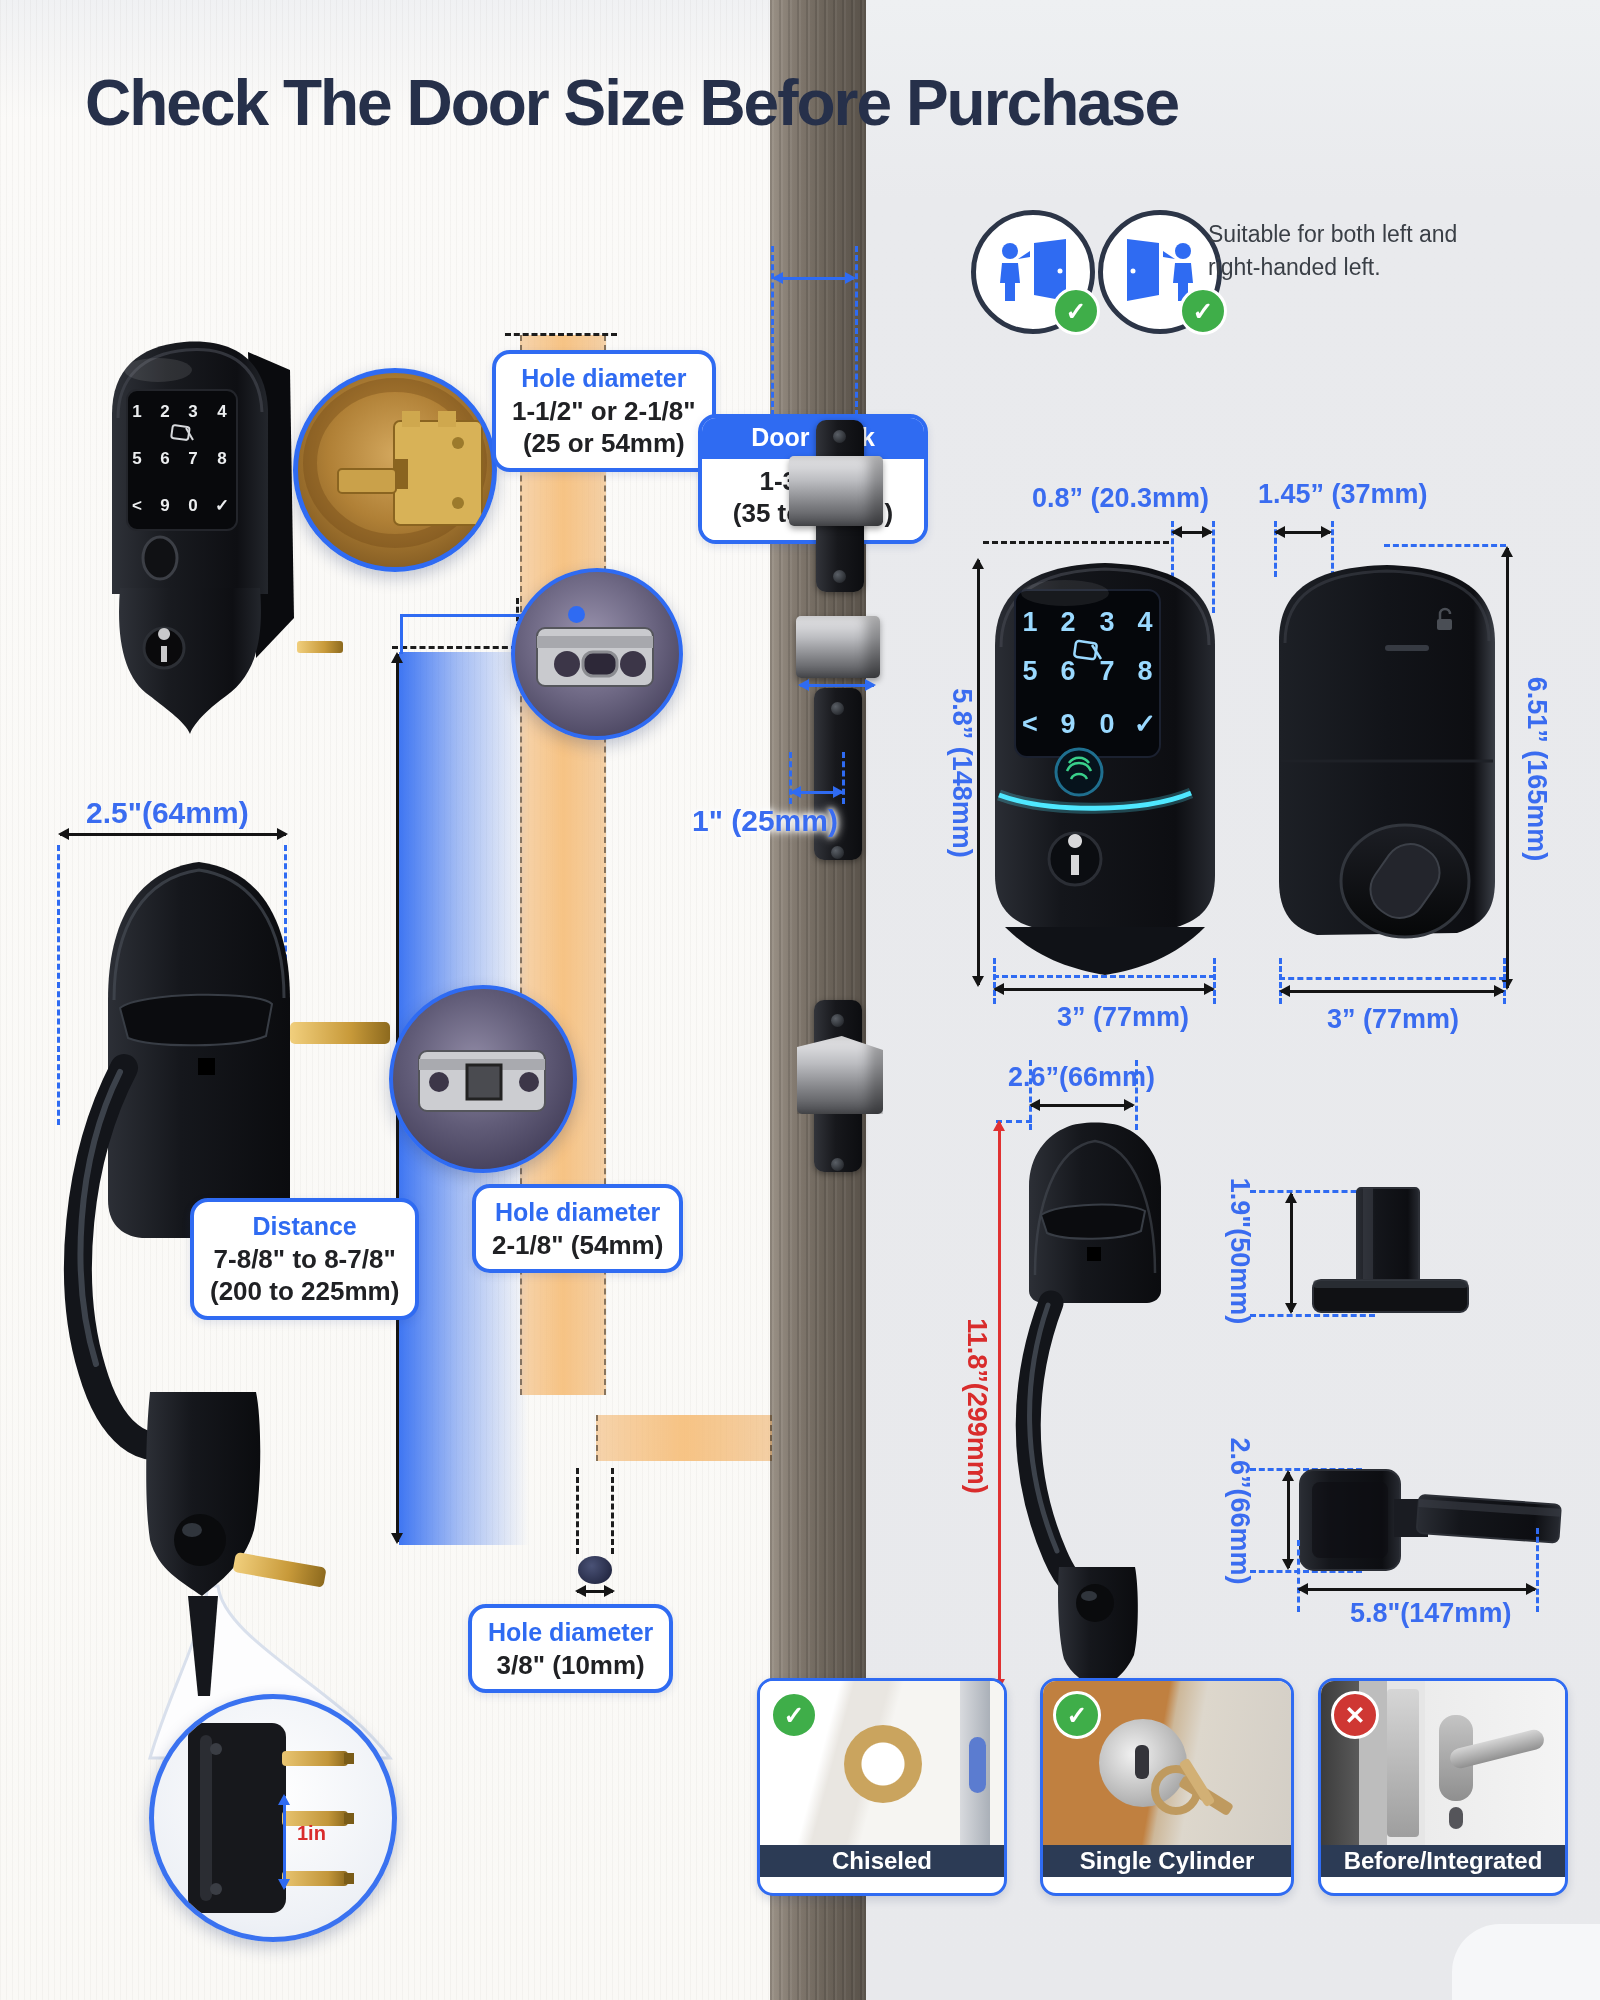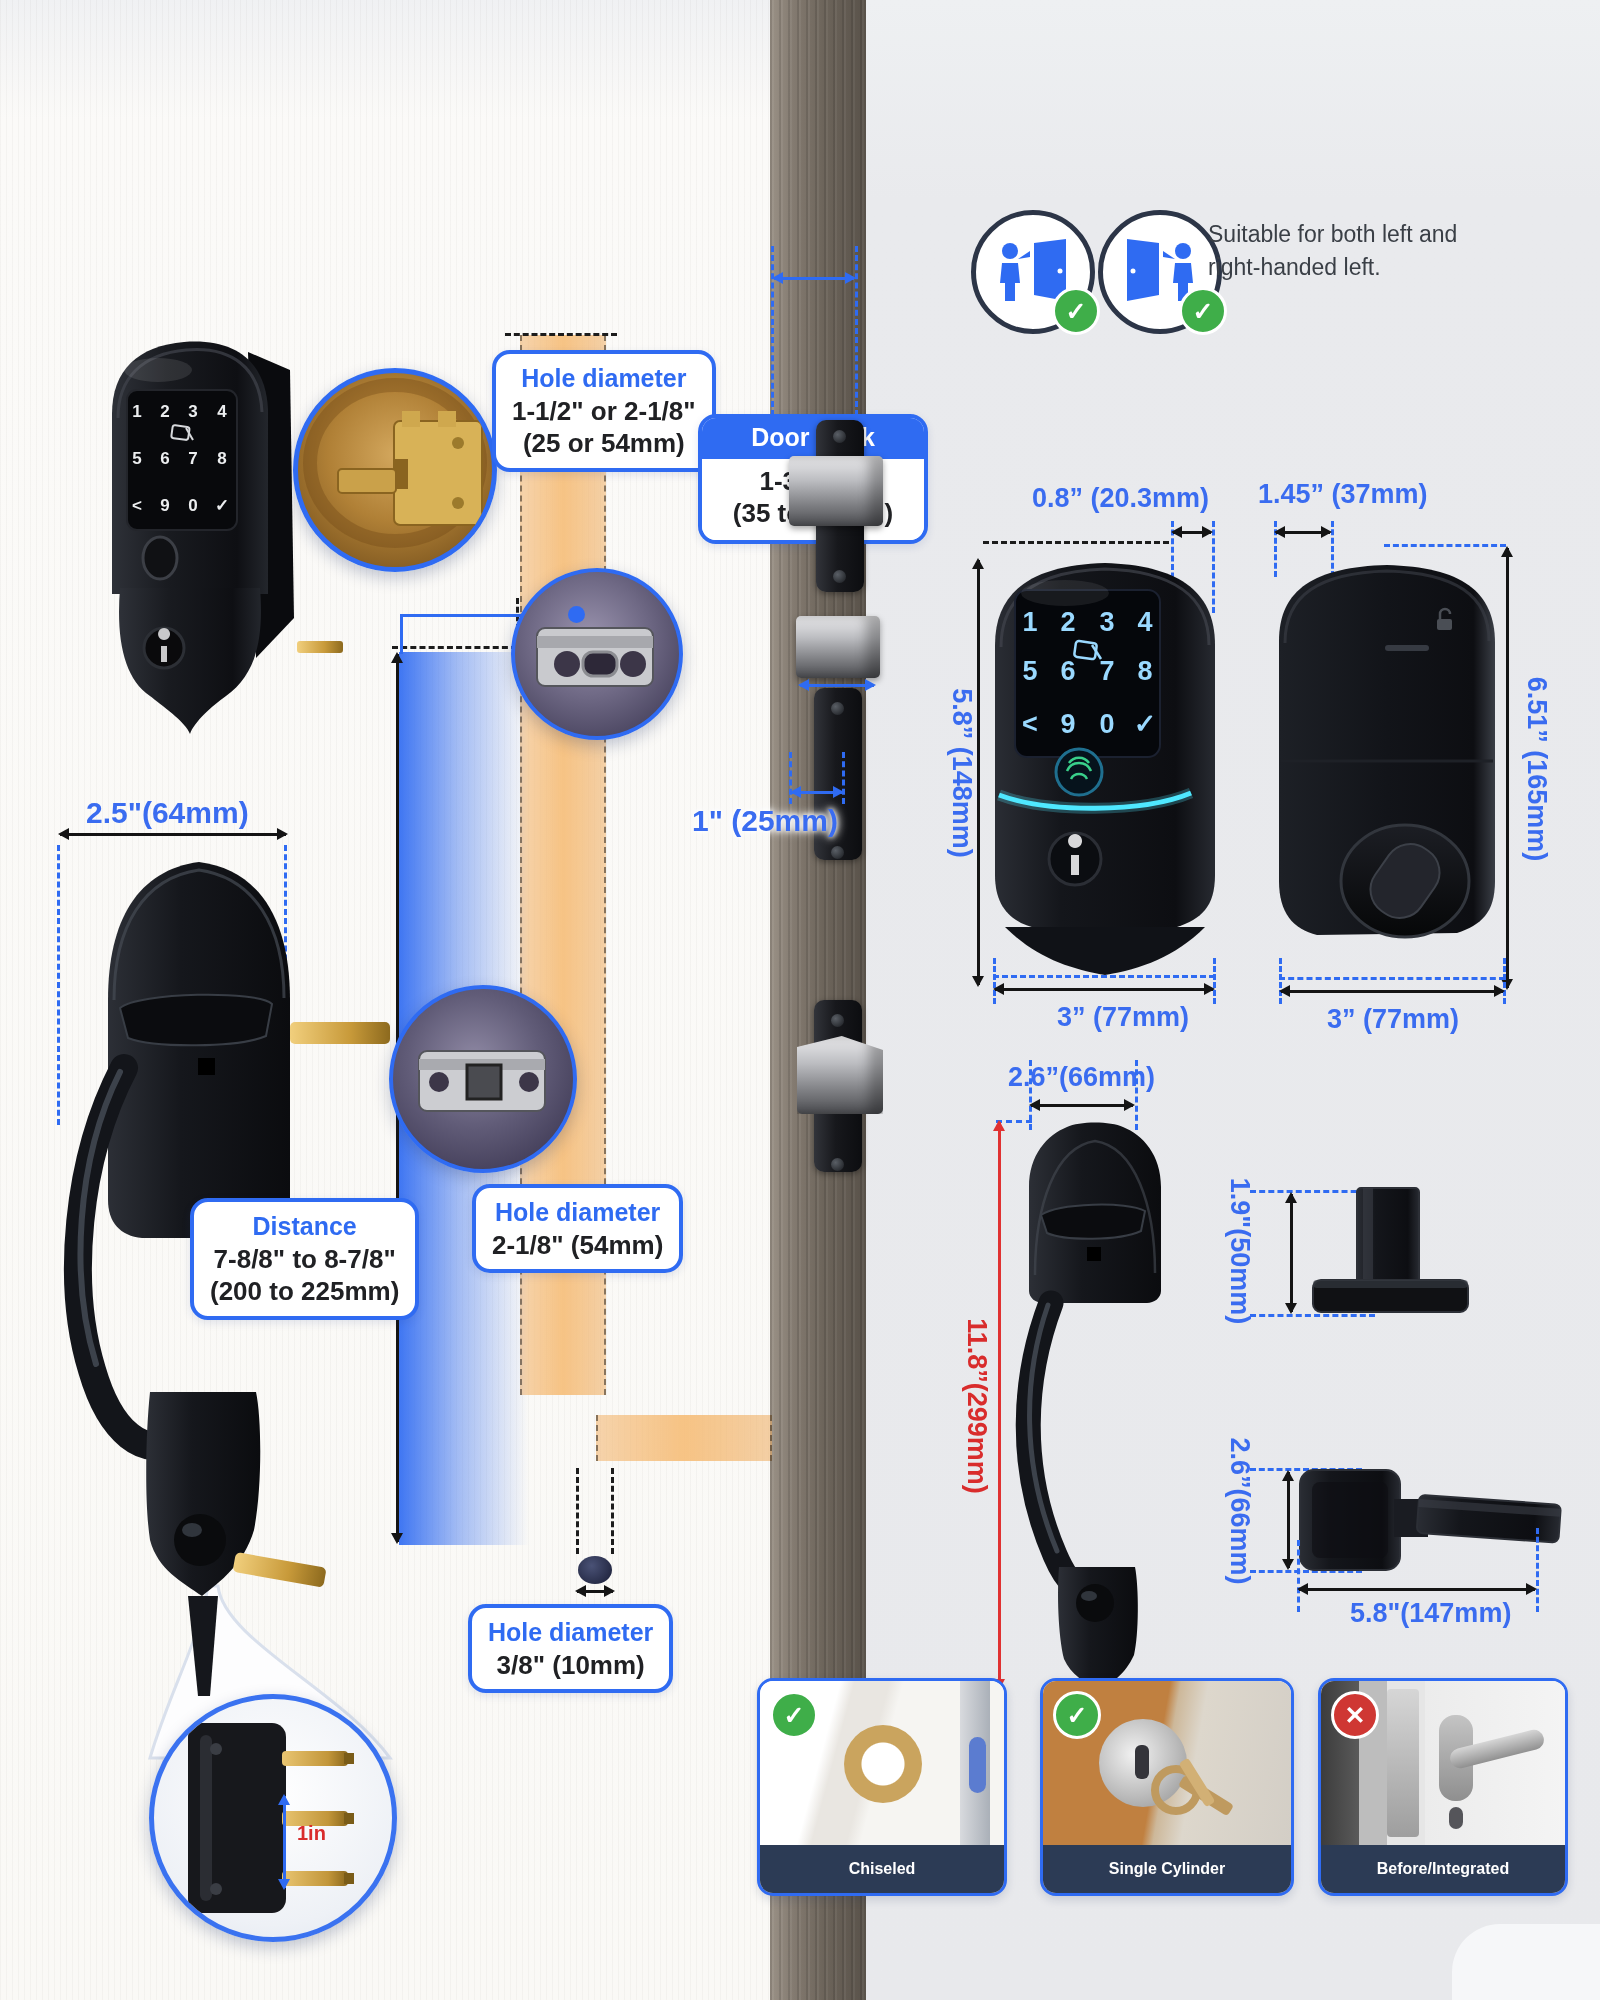--- a/index.html
+++ b/index.html
@@ -84,33 +84,34 @@
   .hand-circle{position:absolute;width:114px;height:114px;border-radius:50%;background:#fff;border:5px solid #2c3547;
      display:flex;align-items:center;justify-content:center}
   .badge-round{position:absolute;width:42px;height:42px;border-radius:50%;border:3px solid #fff;
      display:flex;align-items:center;justify-content:center;color:#fff;font-size:25px;font-weight:700;z-index:5}
   .ok{background:#3fae49}.no{background:#cf3733}
 
   
   .card{position:absolute;width:244px;height:212px;border:3px solid #2f6bf2;border-radius:16px;background:#fff;
      overflow:hidden;box-shadow:0 4px 10px rgba(20,40,90,.15)}
   .card .img{position:relative;height:164px;overflow:hidden}
-  .card .bar{height:48px;background:#2c3b55;color:#fff;font-weight:700;font-size:16px;
+  .card .bar{height:32px;background:#2c3b55;color:#fff;font-weight:700;font-size:24px;
      display:flex;align-items:center;justify-content:center}
 </style>
 </head>
 <body>
 
 <div class="stage">
 
   <div class="abs bg-left"></div>
   <div class="abs bg-right"></div>
   <div class="abs door-strip"></div>
   <div class="abs corner-deco"></div>
 
+  <div class="abs title">Check The Door Size Before Purchase</div>
 
   <div class="hand-circle" style="left:971px;top:210px">
     <svg width="78" height="66" viewBox="0 0 78 66">
       <circle cx="16" cy="12" r="8" fill="#2f6bf2"></circle>
       <path d="M8,24 L24,24 L26,44 L21,44 L21,62 L11,62 L11,44 L6,44 Z" fill="#2f6bf2"></path>
       <path d="M24,20 L36,18 L36,12 Z" fill="#2f6bf2"></path>
       <polygon points="40,4 72,0 72,62 40,56" fill="#2f6bf2"></polygon>
       <circle cx="66" cy="32" r="2.5" fill="#fff"></circle>
     </svg>
   </div>

